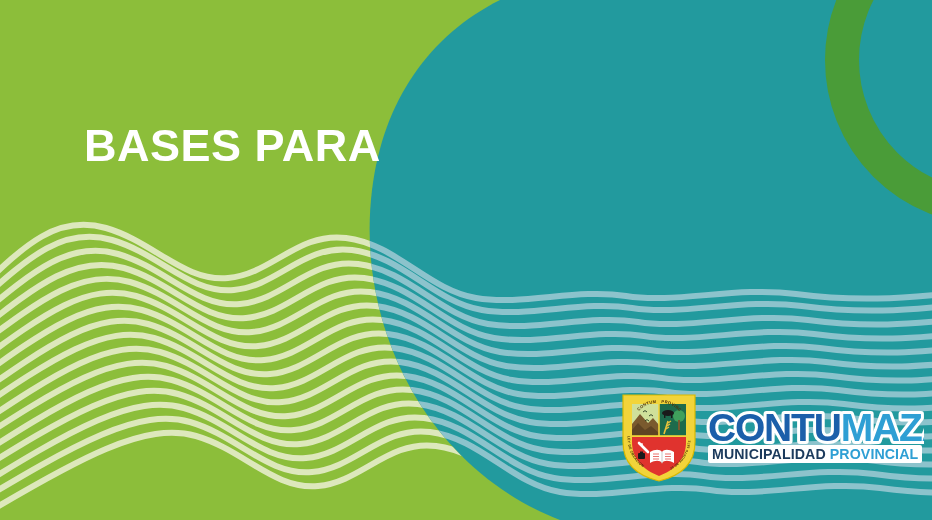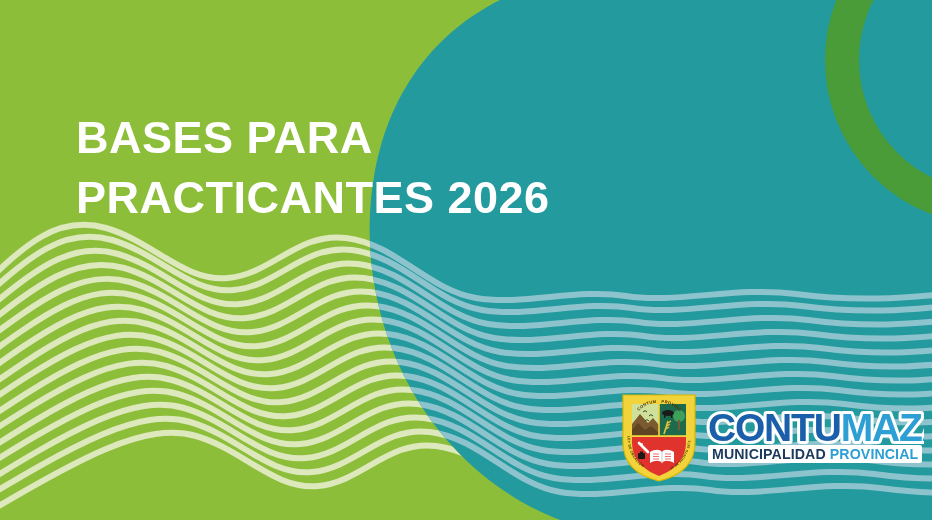--- a/index.html
+++ b/index.html
@@ -35,21 +35,21 @@
     pointer-events: none;
   }
   .title-line {
     color: #ffffff;
     font-family: "Liberation Sans", sans-serif;
     font-weight: bold;
     font-size: 45px;
     line-height: 60px;
     letter-spacing: 0.5px;
     white-space: nowrap;
-    margin: 0;
+    margin: 8px;
   }
   #logo-block {
     position: absolute;
     left: 618px;
     top: 390px;
     width: 306px;
     height: 92px;
     z-index: 6;
     display: flex;
     flex-direction: row;
@@ -148,21 +148,20 @@
         <path d="M-28,336 C 36,286 74,254 124,268 C 172,282 202,322 246,318 C 290,314 316,272 364,278 C 414,284 446,330 494,338 C 542,346 594,328 644,336 C 694,344 754,326 814,334 C 874,342 916,338 956,334"></path>
         <path d="M-26,320 C 32,272 68,240 118,254 C 166,268 196,308 240,304 C 284,300 310,258 358,264 C 408,270 440,316 488,324 C 536,332 588,314 638,322 C 688,330 748,312 808,320 C 868,328 912,324 952,320"></path>
         <path d="M-24,304 C 28,258 62,226 112,240 C 160,254 190,294 234,290 C 278,286 304,244 352,250 C 402,256 434,302 482,310 C 530,318 582,300 632,308 C 682,316 742,298 802,306 C 862,314 908,310 948,306"></path>
         <path d="M-22,290 C 24,246 56,214 106,228 C 154,242 184,282 228,278 C 272,274 298,232 346,238 C 396,244 428,290 476,298 C 524,306 576,288 626,296 C 676,304 736,286 796,294 C 856,302 904,298 944,294"></path>
       </g>
     </g>
   </svg>
 
   <div id="title-block">
     <div class="title-line">BASES PARA</div>
-    <div class="title-line">PRACTICANTES 2026</div>
   </div>
 
   <div id="logo-block">
 
     <div id="shield-wrap">
       <svg viewBox="0 0 82 92" width="82" height="92">
         <defs>
           <clipPath id="innerShieldClip">
             <path d="M14,14 L68,14 L68,52 C 68,70 56,80 41,86 C 26,80 14,70 14,52 Z"></path>
           </clipPath>

